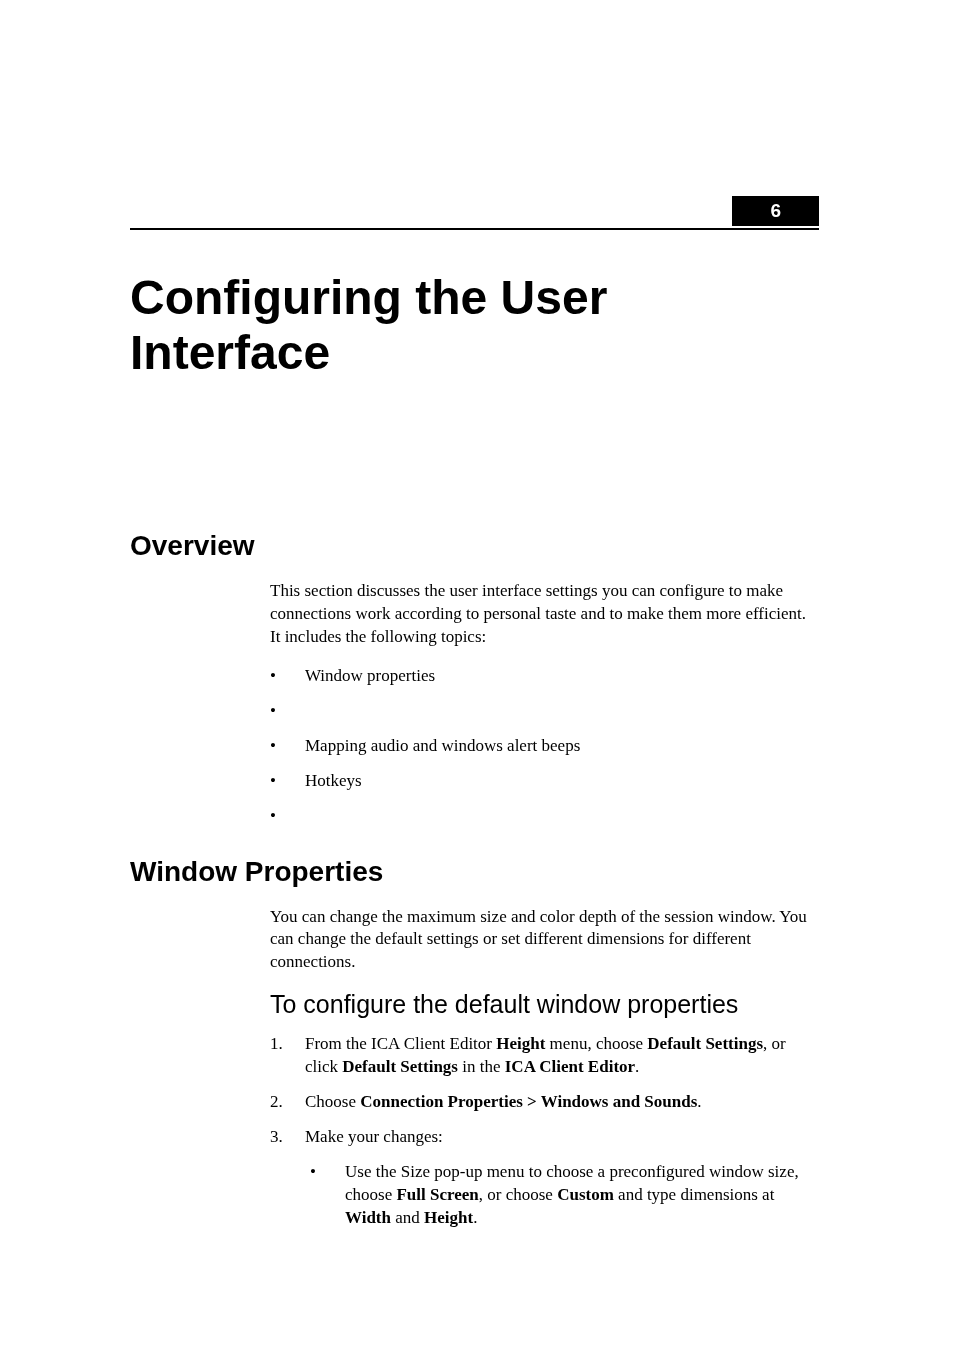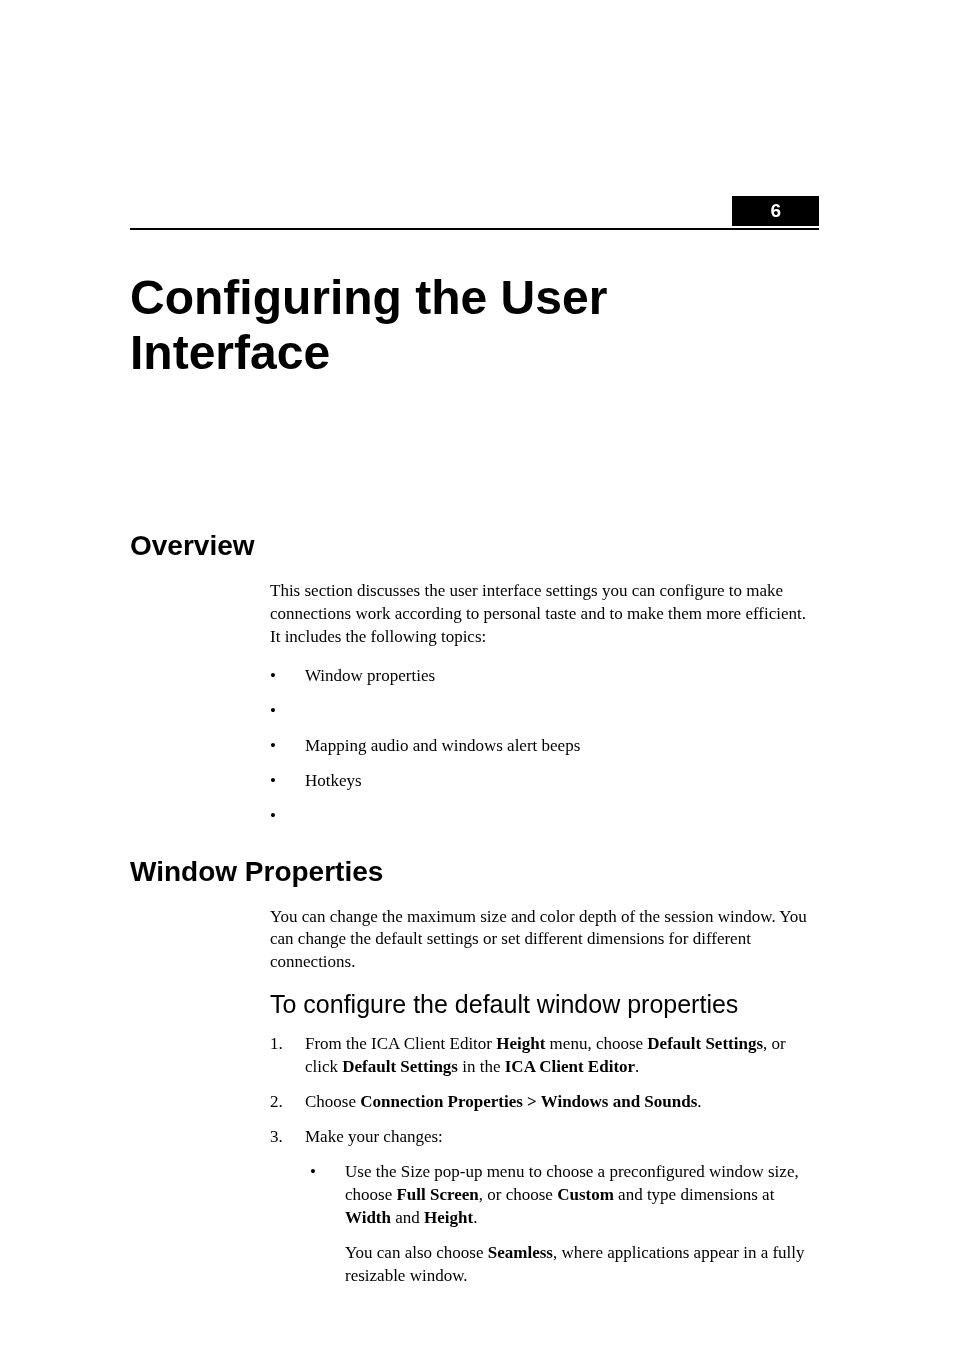--- a/index.html
+++ b/index.html
@@ -165,19 +165,18 @@
     </div>
 
     <div class="num-item">
       <span class="num">3.</span>
       <span class="num-content">
         <span>Make your changes:</span>
         <div class="sub-bullet">
           <span class="sb-bullet">•</span>
           <span class="sb-content"><span>Use the Size pop-up menu to choose a preconfigured window size, choose </span><b>Full Screen</b><span>, or choose </span><b>Custom</b><span> and type dimensions at </span><b>Width</b><span> and </span><b>Height</b><span>.</span></span>
         </div>
-        <div class="sub-para"><span>You can also choose </span><b>Seamless</b><span>, where applications appear in a fully resizable window.</span></div>
       </span>
     </div>
 
   </div>
 
 </div>
 
 </body></html>

